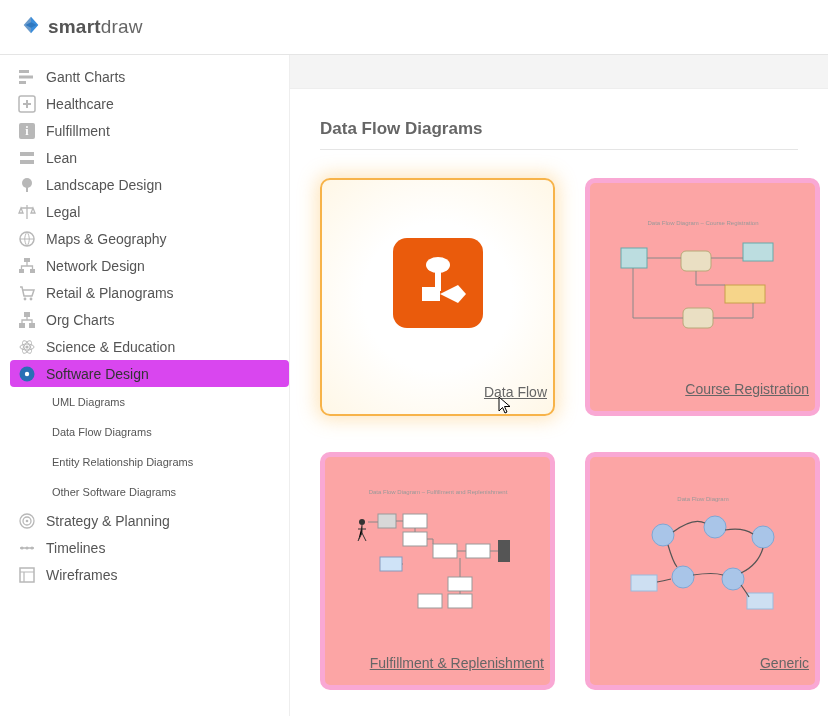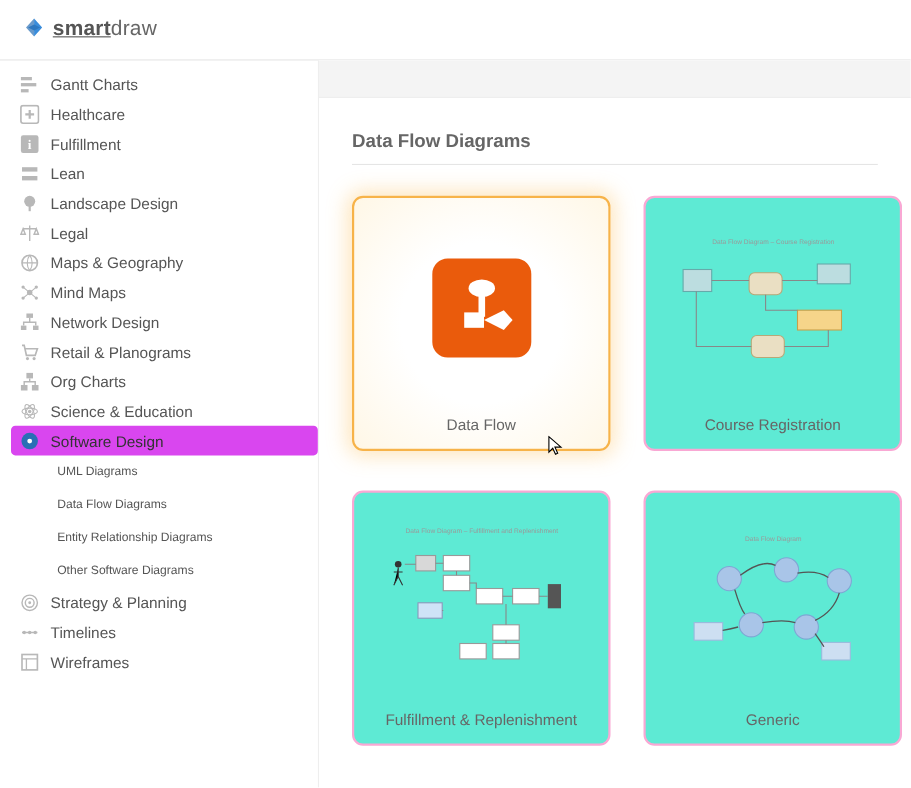--- a/index.html
+++ b/index.html
@@ -21,21 +21,21 @@
   .logo-wrap {
     display: flex;
     align-items: center;
     gap: 6px;
   }
   .logo-text {
     font-size: 19px;
     color: #666;
     letter-spacing: 0.2px;
   }
-  .logo-text b { color: #555; font-weight: 600; text-decoration: underline; }
+  .logo-text b { color: #555; font-weight: 600; }
   .layout { display: flex; height: calc(100% - 55px); }
   .sidebar {
     width: 290px;
     height: 100%;
     overflow-y: auto;
     padding: 8px 0 8px 10px;
     border-right: 1px solid #eee;
     position: relative;
   }
   .sidebar::-webkit-scrollbar { width: 6px; }
@@ -97,45 +97,46 @@
     margin-bottom: 28px;
   }
   .grid {
     display: grid;
     grid-template-columns: repeat(2, 235px);
     gap: 36px 30px;
     justify-content: start;
   }
   .card {
     width: 235px;
-    border: 2px solid #f9a8d4;
+    border: 5px solid #f9a8d4;
     border-radius: 10px;
-    background: #5eead4;
+    background: #fca5a5;
     cursor: pointer;
     display: flex;
     flex-direction: column;
   }
   .card.selected {
     border: 2px solid #f7b349;
     box-shadow: 0 0 18px 4px rgba(252,184,73,0.35);
     background: radial-gradient(circle at center, #ffffff 45%, #fff7e6 100%);
   }
   .card-preview {
     flex: 1;
     display: flex;
     align-items: center;
     justify-content: center;
     padding: 18px 12px 8px;
     min-height: 190px;
   }
   .card-label {
-    text-align: center;
+    text-align: right;
     font-size: 14px;
     color: #666;
     padding: 8px 6px 14px;
+    text-decoration: underline;
   }
   .dataflow-tile {
     width: 90px;
     height: 90px;
     background: #ea5b0c;
     border-radius: 14px;
     display: flex;
     align-items: center;
     justify-content: center;
   }
@@ -227,33 +228,20 @@
         <span>Legal</span>
       </div>
       <div class="sidebar-item">
         <span class="sidebar-icon">
           <svg width="18" height="18" viewBox="0 0 18 18">
             <circle cx="9" cy="9" r="7" fill="none" stroke="currentColor" stroke-width="1.5"></circle>
             <path d="M2 9h14M9 2c3 4 3 10 0 14M9 2c-3 4-3 10 0 14" stroke="currentColor" stroke-width="1" fill="none"></path>
           </svg>
         </span>
         <span>Maps &amp; Geography</span>
-      </div>
-      <div class="sidebar-item">
-        <span class="sidebar-icon">
-          <svg width="18" height="18" viewBox="0 0 18 18">
-            <circle cx="9" cy="9" r="2.5" fill="currentColor"></circle>
-            <circle cx="3" cy="4" r="1.5" fill="currentColor"></circle>
-            <circle cx="15" cy="4" r="1.5" fill="currentColor"></circle>
-            <circle cx="3" cy="14" r="1.5" fill="currentColor"></circle>
-            <circle cx="15" cy="14" r="1.5" fill="currentColor"></circle>
-            <path d="M9 9L3 4M9 9l6-5M9 9l-6 5M9 9l6 5" stroke="currentColor" stroke-width="1"></path>
-          </svg>
-        </span>
-        <span>Mind Maps</span>
       </div>
       <div class="sidebar-item">
         <span class="sidebar-icon">
           <svg width="18" height="18" viewBox="0 0 18 18">
             <rect x="6" y="1" width="6" height="4" fill="currentColor"></rect>
             <rect x="1" y="12" width="5" height="4" fill="currentColor"></rect>
             <rect x="12" y="12" width="5" height="4" fill="currentColor"></rect>
             <path d="M9 5v4M9 9H3.5v3M9 9h5.5v3" stroke="currentColor" stroke-width="1.3" fill="none"></path>
           </svg>
         </span>

